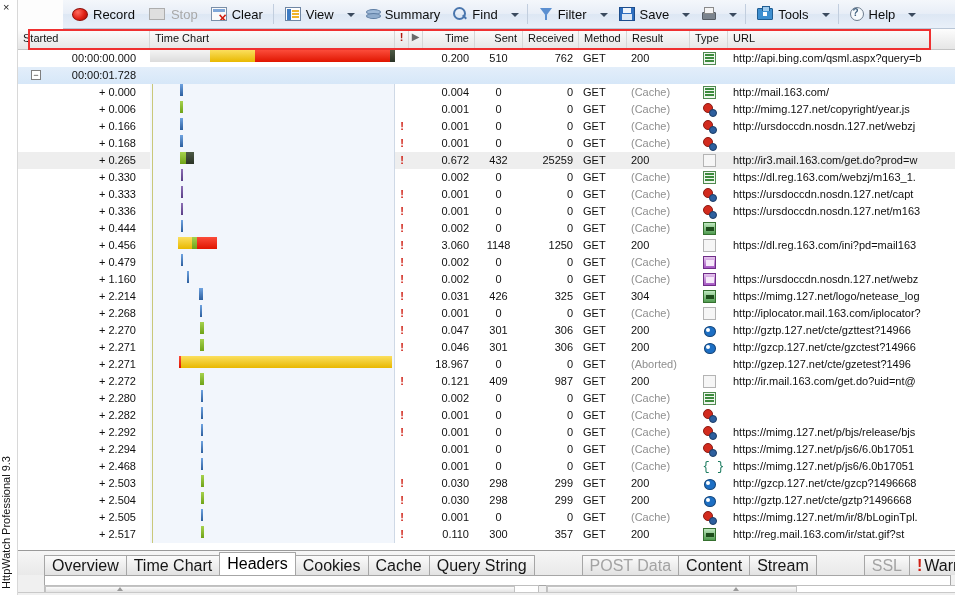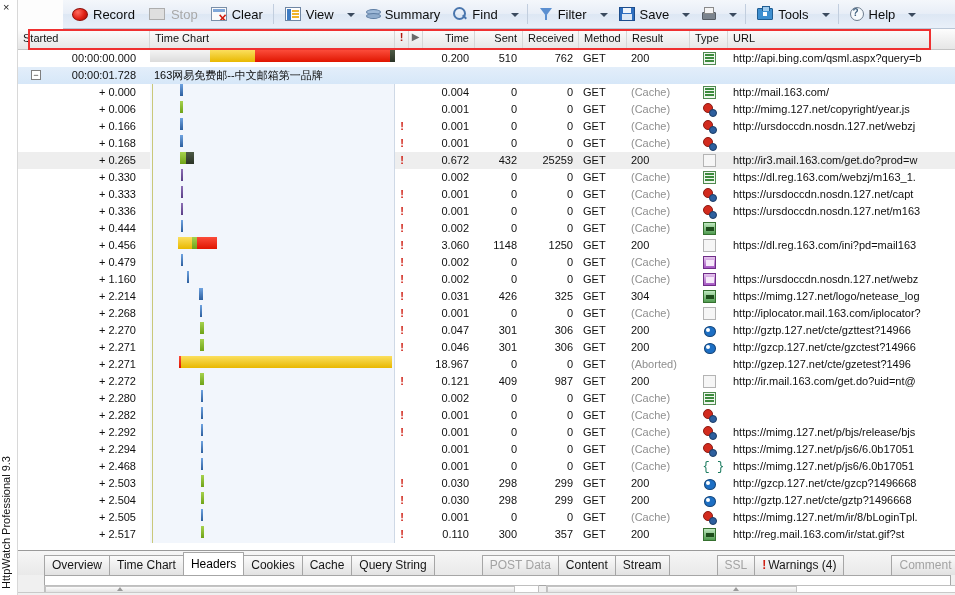--- a/index.html
+++ b/index.html
@@ -190,21 +190,21 @@
     overflow: hidden;
     white-space: nowrap;
     padding: 0 5px;
     position: relative;
   }
   .c-started { width: 132px; text-align: right; padding-right: 14px; flex: 0 0 132px;}
   .c-chart   { width: 245px; flex: 0 0 245px; padding: 0; position: relative; }
   .c-warn    { width: 14px; flex: 0 0 14px; text-align: center; padding: 0; color:#cf1f14; font-weight: bold;}
   .c-flag    { width: 14px; flex: 0 0 14px; padding: 0; }
   .c-time    { width: 52px; flex: 0 0 52px; text-align: right; padding-right: 6px;}
-  .c-sent    { width: 48px; flex: 0 0 48px; text-align: right; padding-right: 6px;}
+  .c-sent    { width: 48px; flex: 0 0 48px; text-align: center; padding-right: 6px;}
   .c-recv    { width: 56px; flex: 0 0 56px; text-align: right; padding-right: 6px;}
   .c-method  { width: 48px; flex: 0 0 48px; padding-left: 4px;}
   .c-result  { width: 63px; flex: 0 0 63px; padding-left: 4px;}
   .c-type    { width: 38px; flex: 0 0 38px; padding: 0; text-align:center;}
   .c-url     { flex: 1 1 auto; padding-left: 5px; min-width: 0;}
   .muted { color: #8f8f8f; }
 
   
   .expander {
     position: absolute;
@@ -277,21 +277,21 @@
     height: 24px;
     padding-left: 26px;
     gap: 0px;
     background: linear-gradient(to bottom,#f6f6f6,#e9e9e9);
   }
   .tab {
     height: 20px;
     line-height: 19px;
     padding: 0 7px;
     margin-right: -1px;
-    font-size: 12px;
+    font-size: 16px;
     border: 1px solid #a6a6a6;
     border-bottom: none;
     background: linear-gradient(to bottom,#fbfbfb,#e2e2e2);
     color: #161616;
     white-space: nowrap;
     cursor: default;
     border-radius: 1px 1px 0 0;
     text-align: center;
   }
   .tab.active {
@@ -456,21 +456,20 @@
             <div class="cell c-sent">510</div>
             <div class="cell c-recv">762</div>
             <div class="cell c-method">GET</div>
             <div class="cell c-result">200</div>
             <div class="cell c-type"><span class="ticon ti-html"></span></div>
             <div class="cell c-url">http://api.bing.com/qsml.aspx?query=b</div>
           </div>
           <div class="row page">
             <div class="cell c-started">00:00:01.728</div>
             <div class="expander">−</div>
-            <div class="pagetitle">163网易免费邮--中文邮箱第一品牌</div>
           </div>
           <div class="row">
             <div class="cell c-started">+ 0.000</div>
             <div class="cell c-chart">
               <div class="tlbg"></div>
               <div class="bar seg g-blue" style="left: 30px; width: 3px;"></div>
               <div class="treeline" style="left: 2px; background: rgb(201, 200, 122);"></div>
             </div>
             <div class="cell c-warn"></div>
             <div class="cell c-flag"></div>

